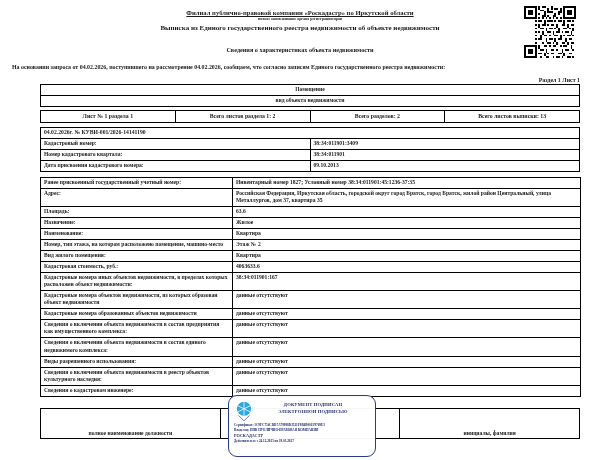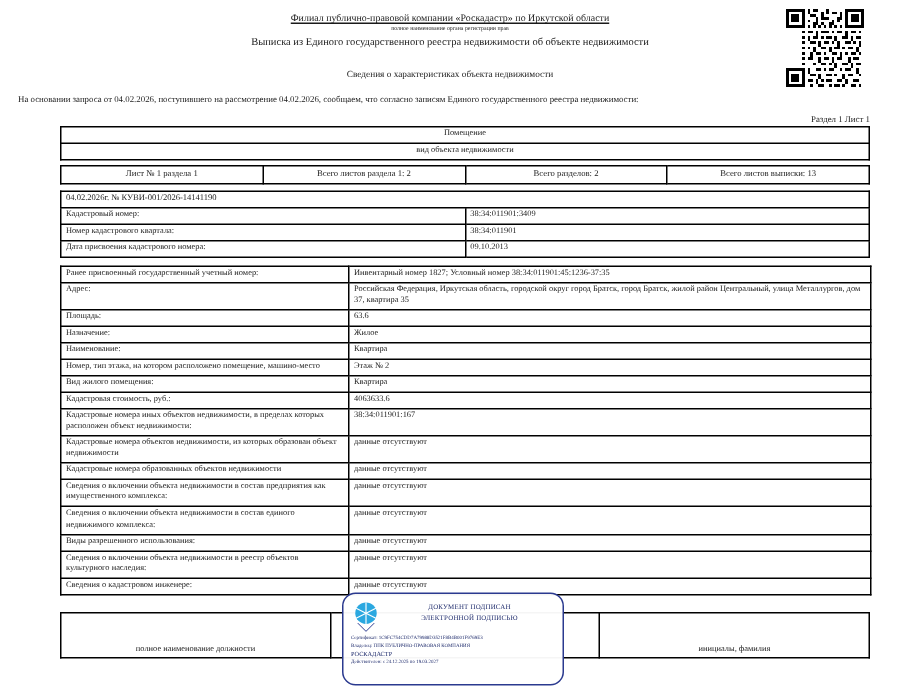--- a/index.html
+++ b/index.html
@@ -4,21 +4,21 @@
 <style>
   * { box-sizing: border-box; }
   html, body {
     margin: 0; padding: 0;
     width: 600px; height: 460px;
     background: #ffffff;
     font-family: "Liberation Serif", "DejaVu Serif", serif;
     color: #1a1a1a;
     overflow: hidden;
   }
-  .page { position: relative; width: 600px; height: 448px; background:#fff; }
+  .page { position: relative; width: 600px; height: 448px; background:#fff;font-weight:bold; }
 
   
   .hdr { padding-top: 9px; text-align: center; }
   .hdr-org {
     font-size: 6.6px; line-height: 8px;
     text-decoration: underline;
     letter-spacing: .02px;
   }
   .hdr-org-sub {
     font-size: 3.9px; line-height: 5px; margin-top: 0px;

